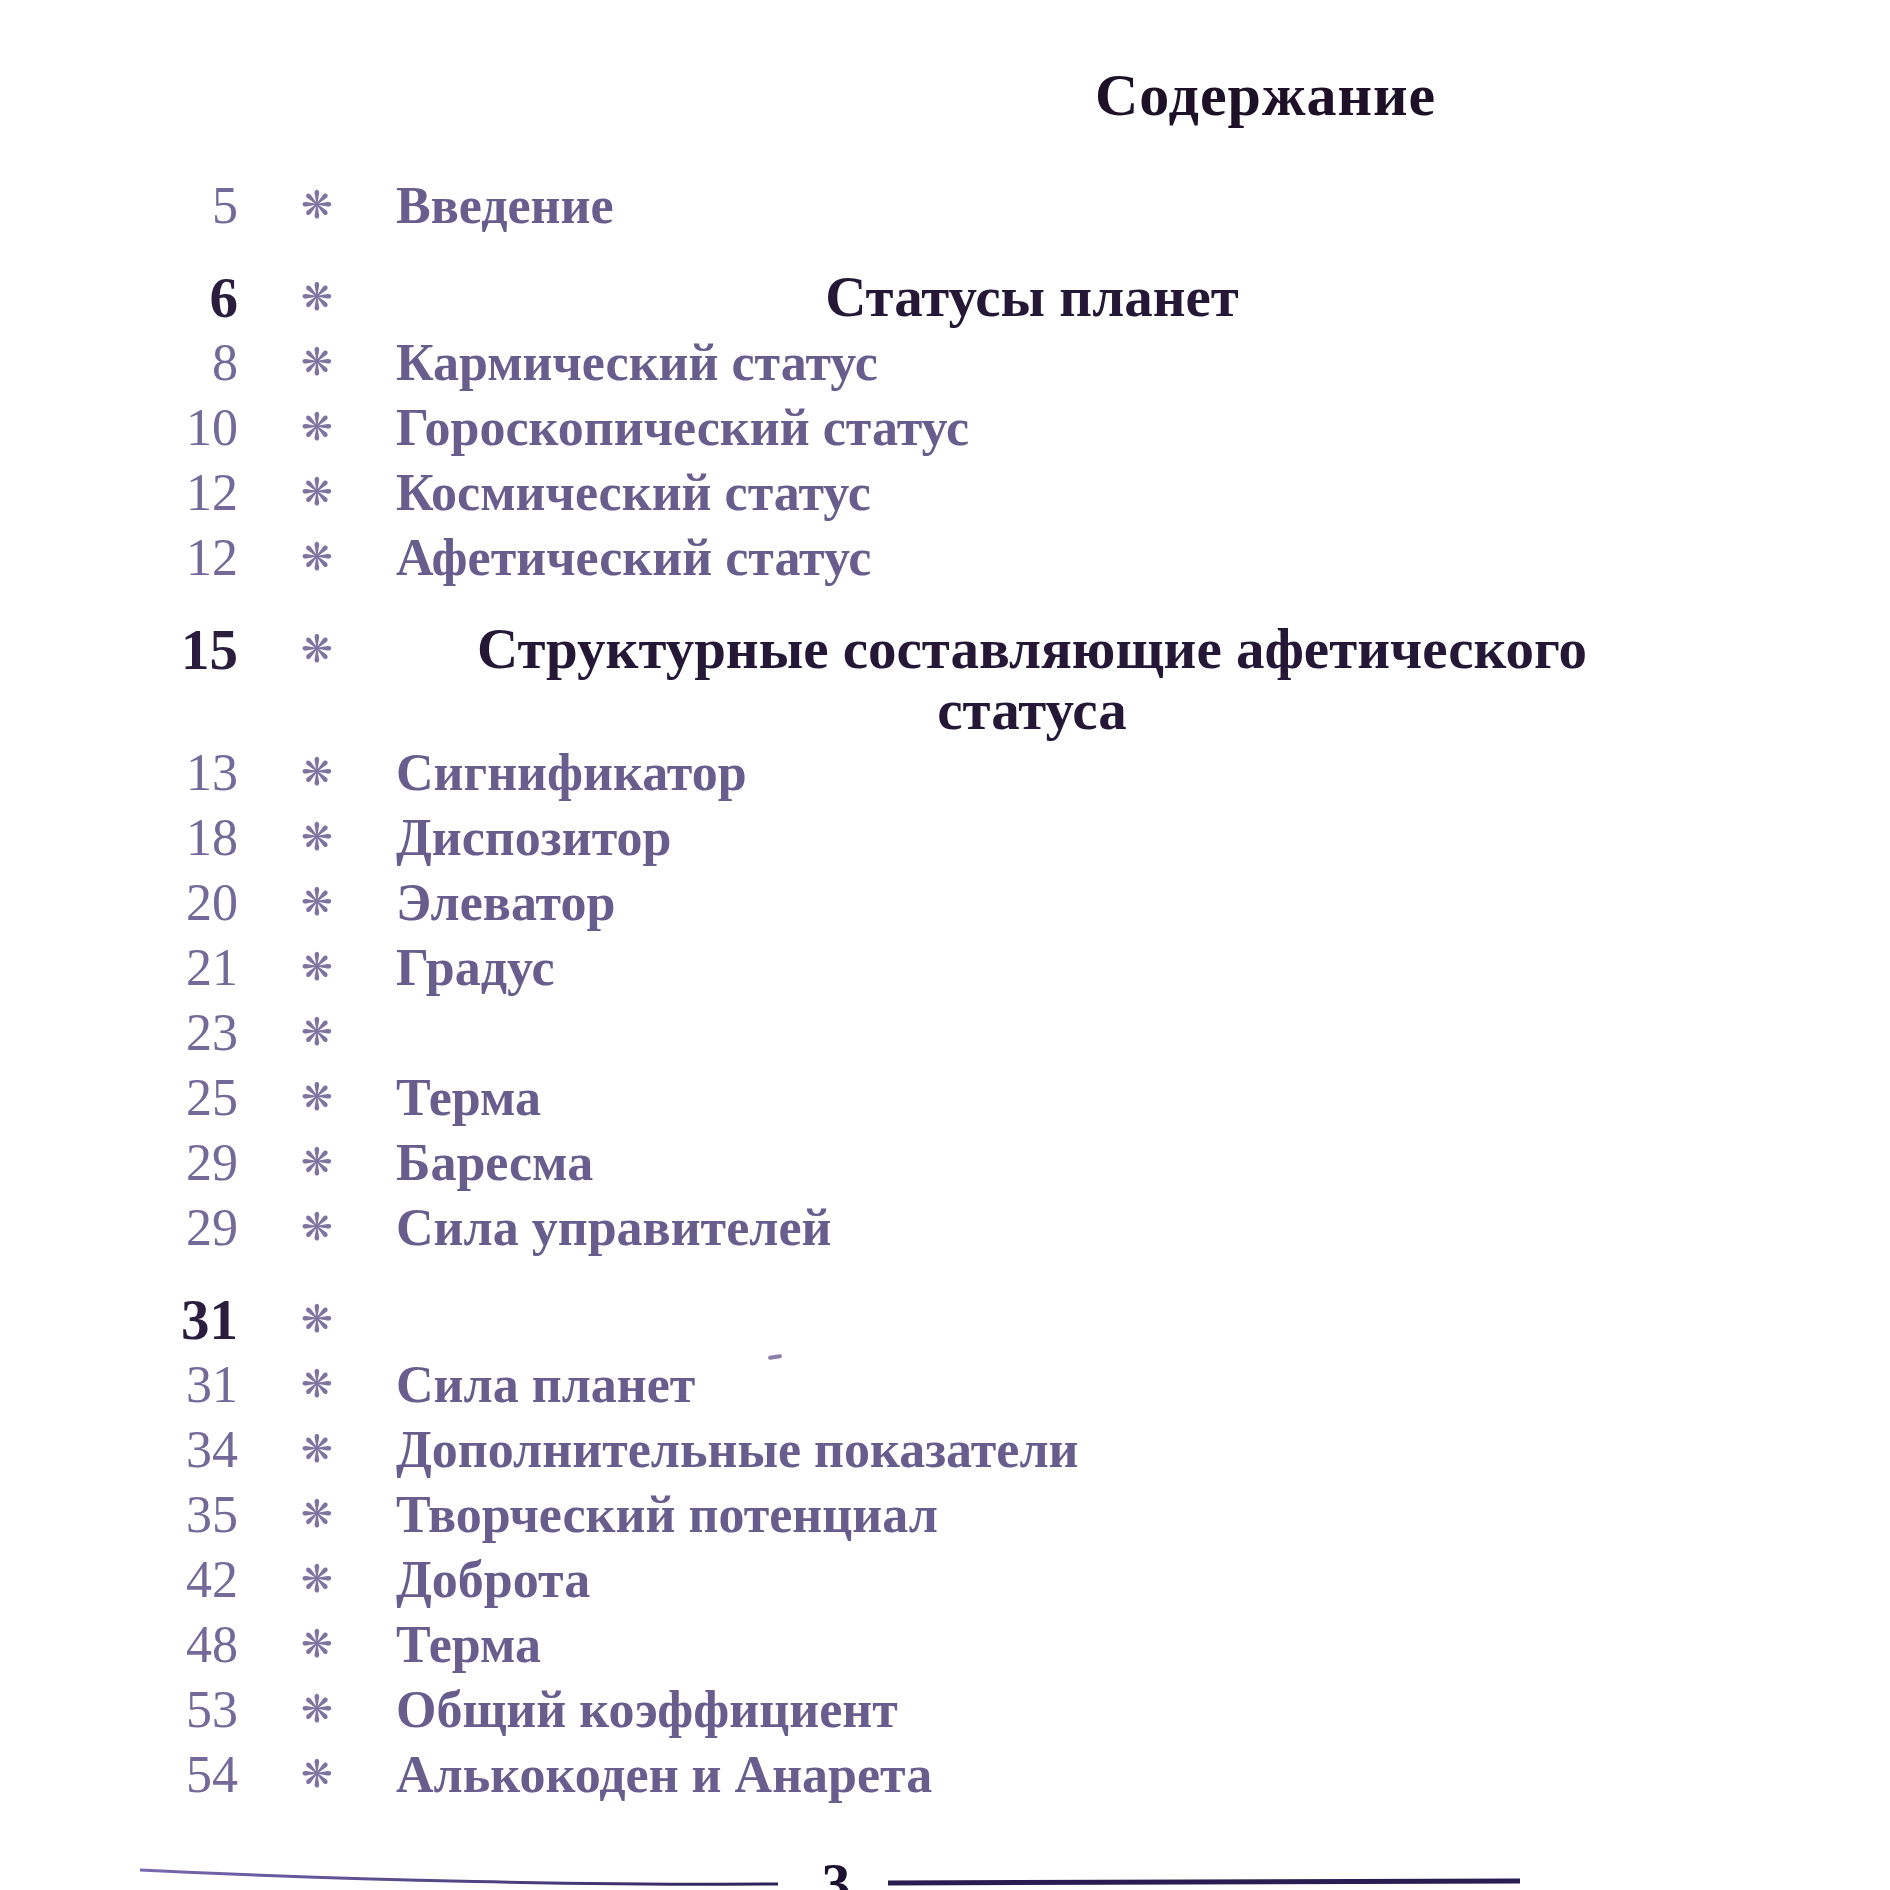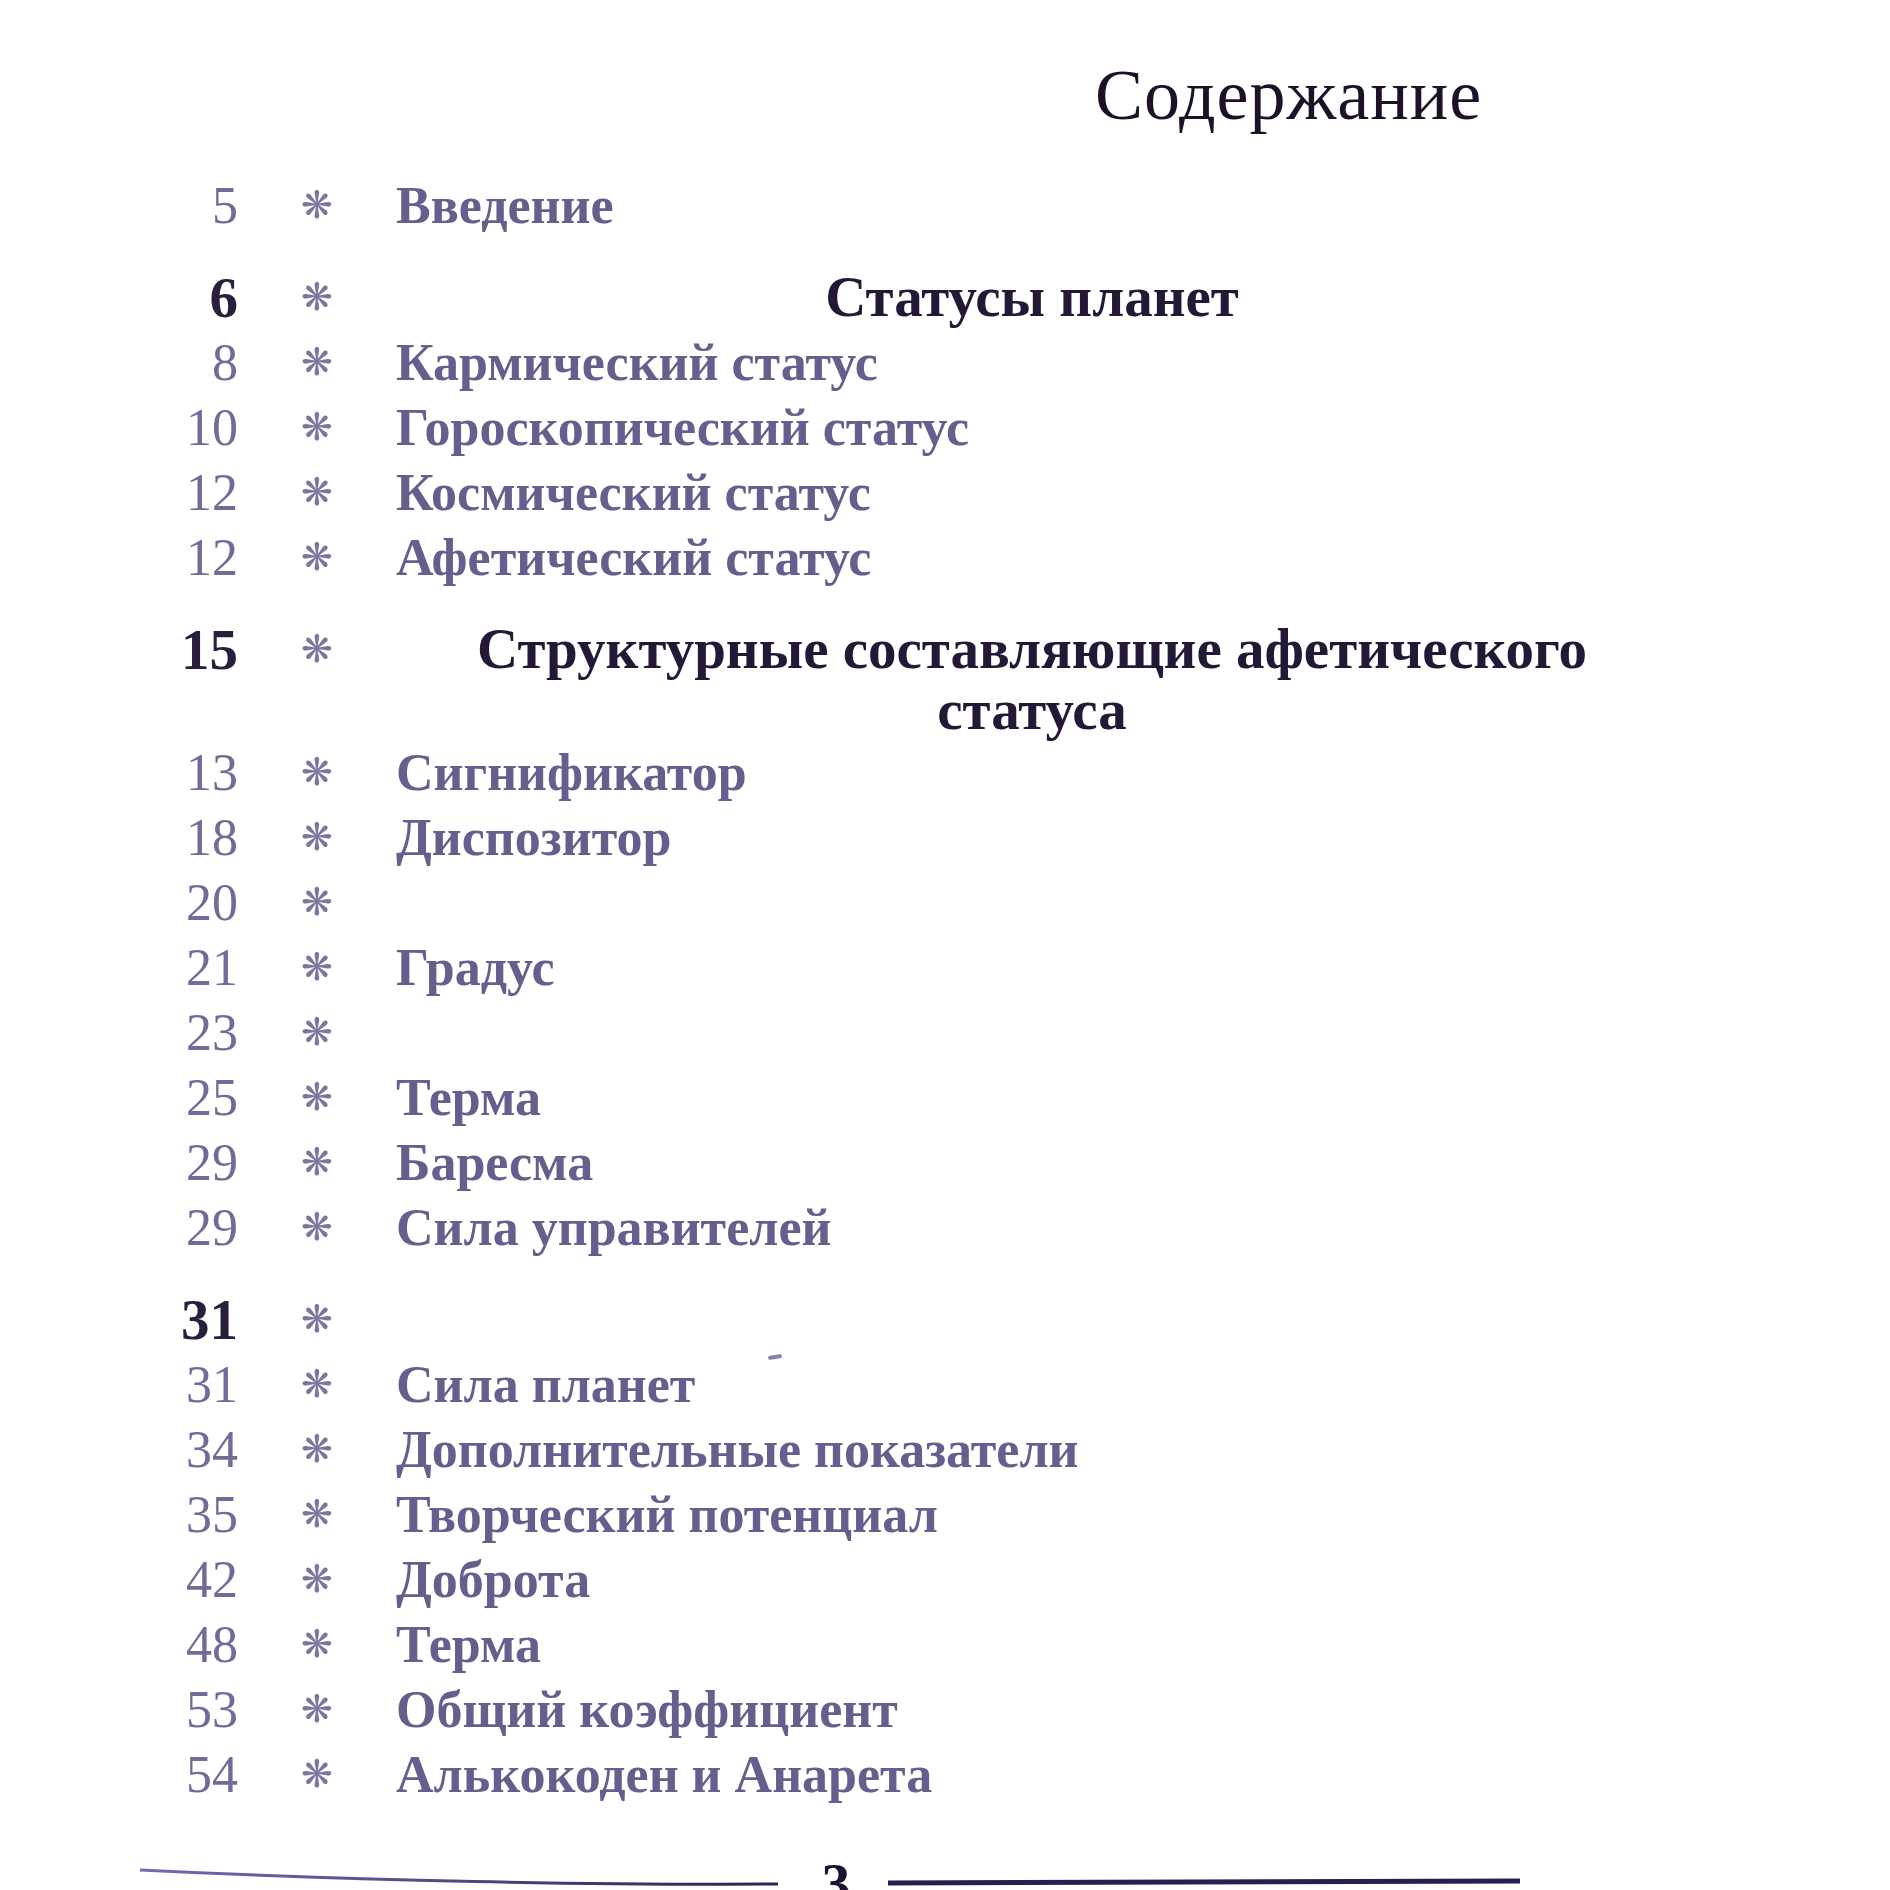--- a/index.html
+++ b/index.html
@@ -6,22 +6,22 @@
   .page{
     position:relative;
     width:1890px;height:1890px;
     background:#ffffff;
     overflow:hidden;
     font-family:"Liberation Serif","DejaVu Serif",serif;
   }
   .title{
     position:absolute;
     left:1095px;top:50px;
-    font-size:72px;line-height:90px;
-    font-weight:normal;
+    font-size:60px;line-height:90px;
+    font-weight:bold;
     color:#1e1026;
     letter-spacing:1px;
     white-space:nowrap;
   }
   .toc{
     position:absolute;
     left:148px;top:173px;
     width:1520px;
   }
   .row{
@@ -132,20 +132,21 @@
       <span class="label">Сигнификатор</span>
     </div>
       <div class="row">
       <span class="num">18</span>
       <span class="star">❋</span>
       <span class="label">Диспозитор</span>
     </div>
       <div class="row">
       <span class="num">20</span>
       <span class="star">❋</span>
+      <span class="label">Элеватор</span>
     </div>
       <div class="row">
       <span class="num">21</span>
       <span class="star">❋</span>
       <span class="label">Градус</span>
     </div>
       <div class="row">
       <span class="num">23</span>
       <span class="star">❋</span>
     </div>

